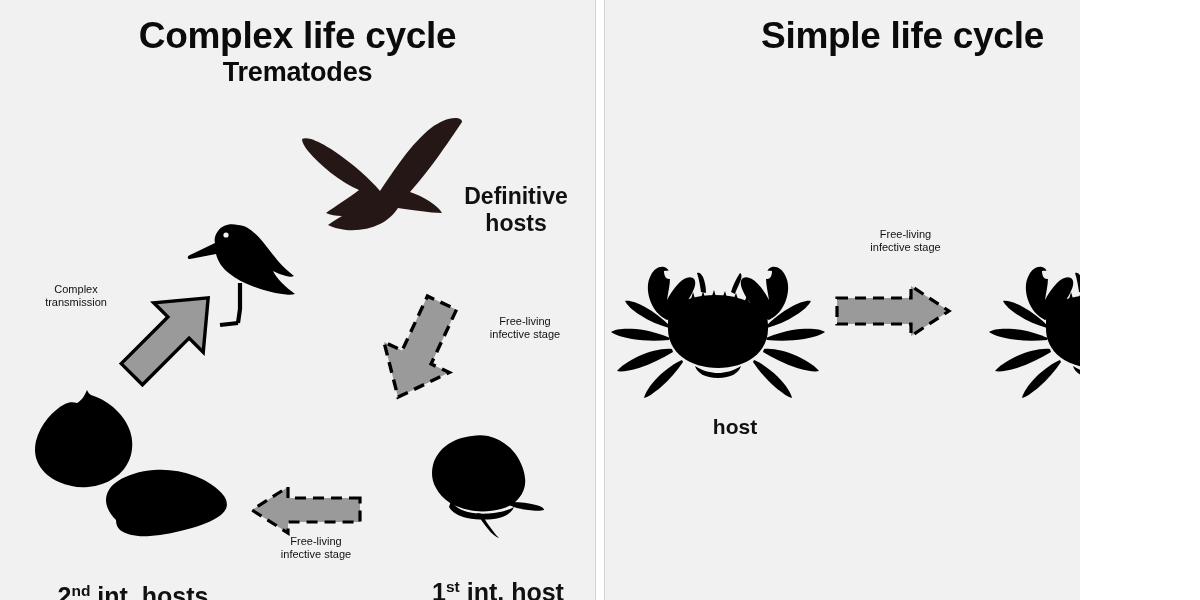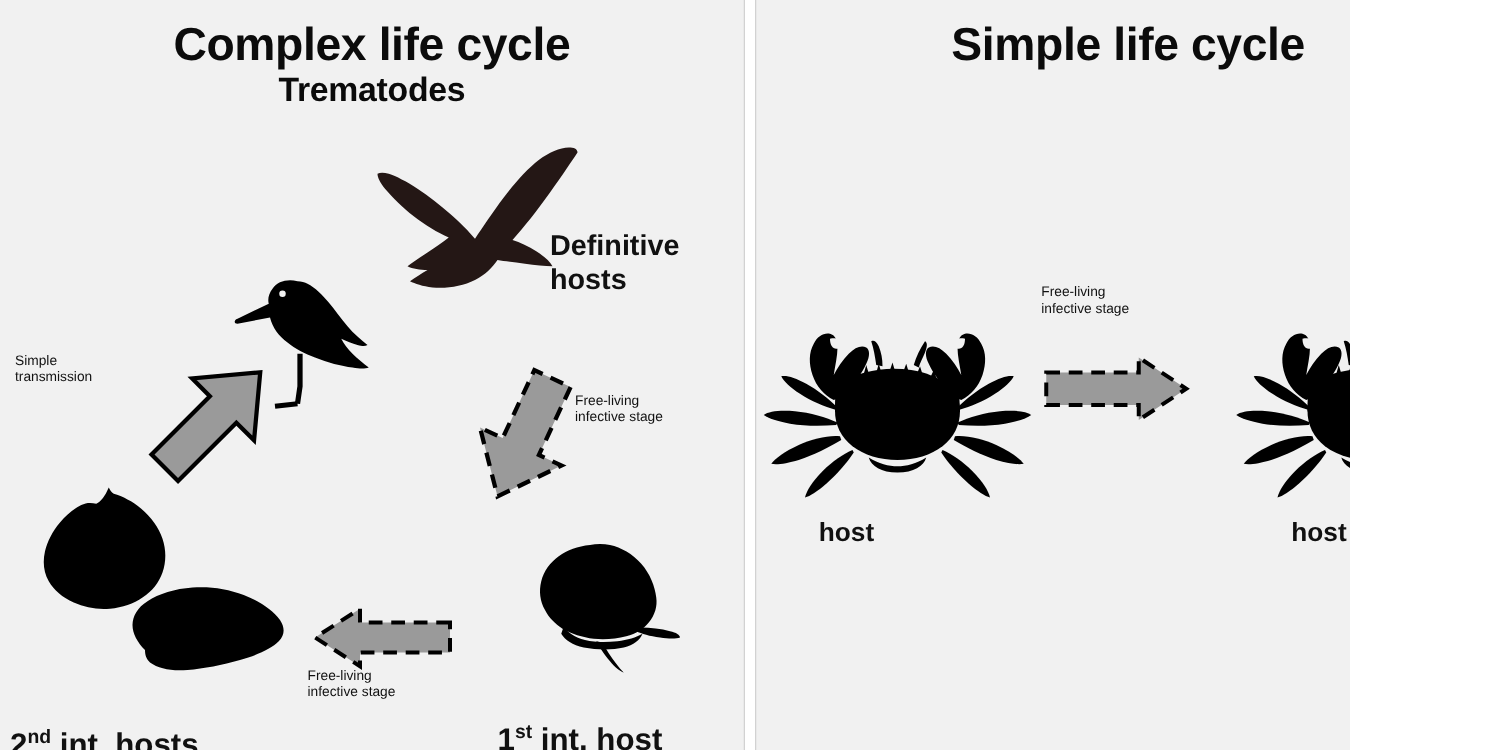--- a/index.html
+++ b/index.html
@@ -44,20 +44,21 @@
   .title-sub {
     font-size: 27px;
     font-weight: bold;
     line-height: 1.25;
     letter-spacing: -0.2px;
   }
 
   .lbl {
     position: absolute;
     color: #111111;
+    text-align: center;
     white-space: pre-line;
     line-height: 1.18;
   }
   .lbl-small  { font-size: 11px; font-weight: normal; }
   .lbl-big    { font-size: 25px; font-weight: bold; }
   .lbl-host   { font-size: 21px; font-weight: bold; }
   .lbl-def    { font-size: 23px; font-weight: bold; line-height: 1.18; }
 
   sup { font-size: 0.62em; vertical-align: super; line-height: 0; }
 
@@ -110,21 +111,21 @@
           C27,23 35,27 44,33 C53,39 62,46 70,53
           C78,60 85,67 90,73
           C96,64 104,52 113,40 C122,28 132,17 141,10
           C149,4 158,0 165,0 C169,0 172,1 172,4 Z"></path>
       </svg>
     </div>
 
     <div class="lbl lbl-def" style="left:440px; top:183px; width:152px;">Definitive
 hosts</div>
 
-    <div class="lbl lbl-small" style="left:12px; top:283px; width:128px;">Simple
+    <div class="lbl lbl-small" style="left:12px; top:283px; width:128px;">Complex
 transmission</div>
 
     <div class="art" style="left:110px; top:277px;">
       <svg width="120" height="118" viewBox="0 0 120 118">
         <g transform="rotate(-45 60 59)">
           <path fill="#9a9a9a" stroke="#000000" stroke-width="3.4" stroke-linejoin="miter" d="M6,44 L72,44 L72,24 L114,59 L72,94 L72,74 L6,74 Z"></path>
         </g>
       </svg>
     </div>
 

